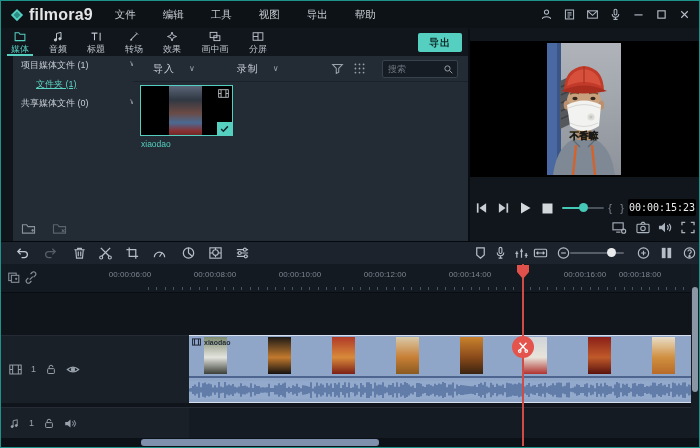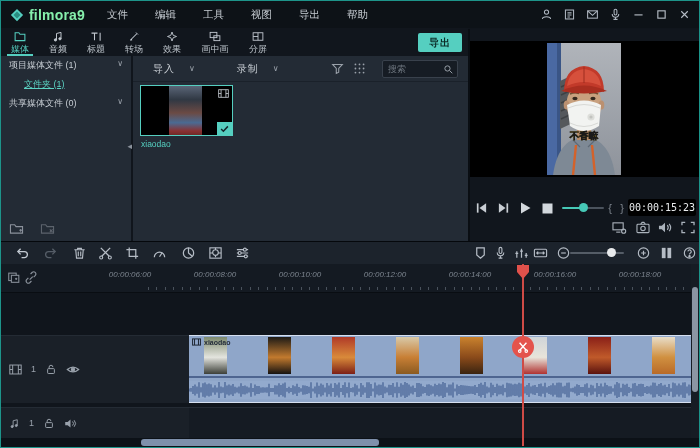--- a/index.html
+++ b/index.html
@@ -3,35 +3,35 @@
 <meta charset="utf-8">
 <style>
   html,body{margin:0;padding:0;background:#000;}
   body{width:700px;height:448px;font-family:"Liberation Sans","DejaVu Sans",sans-serif;-webkit-font-smoothing:antialiased;}
   .window{position:relative;width:698px;height:446px;background:#10151c;border:1px solid #1d948a;overflow:hidden;}
   .abs{position:absolute;}
   svg{display:block;}
   
   .titlebar{position:absolute;top:0;left:0;right:0;height:27px;background:#0d1217;display:flex;align-items:center;}
   .logo{display:flex;align-items:center;gap:5px;margin-left:9px;}
-  .logo-text{color:#86efac;font-size:14px;font-weight:bold;letter-spacing:.2px;}
+  .logo-text{color:#e5e5e5;font-size:16px;font-weight:bold;letter-spacing:.2px;}
   .menus{display:flex;gap:27px;margin-left:22px;}
   .menu-item{color:#c6ccd2;font-size:10.5px;cursor:default;}
   .win-title{position:absolute;left:322px;top:7px;color:#c0c6cc;font-size:10.5px;}
   .sys-icons{position:absolute;right:8px;top:0;height:27px;display:flex;align-items:center;gap:10px;}
   .sys-icons .ic{width:13px;height:13px;}
   
   .tabbar{position:absolute;top:27px;left:0;width:467px;height:28px;background:#11161d;display:flex;}
   .tab{width:38px;display:flex;flex-direction:column;align-items:center;justify-content:center;gap:1px;color:#bdc4cb;font-size:9px;position:relative;padding-top:2px;}
   .tab.wide{width:48px;}
   .tab.active{color:#55cfc0;}
   .tab.active:after{content:"";position:absolute;bottom:0;left:6px;right:6px;height:2px;background:#55cfc0;}
   .export-btn{position:absolute;left:417px;top:32px;width:44px;height:19px;background:#55cfc0;color:#0c2c28;font-size:10px;font-weight:bold;border:none;border-radius:2px;display:flex;align-items:center;justify-content:center;letter-spacing:1px;}
   
-  .tree{position:absolute;top:55px;left:0;width:130px;height:185px;background:#232b35;}
+  .tree{position:absolute;top:55px;left:12px;width:130px;height:185px;background:#232b35;}
   .tree-row{position:relative;color:#c6ccd2;font-size:9px;padding:3px 0 3px 8px;white-space:nowrap;}
   .tree-row.indent{padding-left:23px;}
   .tree-row.selected{color:#5bd3c3;text-decoration:underline;}
   .tree-chev{position:absolute;right:8px;top:3px;color:#9aa1aa;font-size:8px;}
   .tree-bottom{position:absolute;bottom:6px;left:8px;display:flex;gap:16px;}
   .collapse-arrow{position:absolute;top:86px;right:-1px;color:#8a919b;font-size:9px;line-height:9px;}
   
   .bin{position:absolute;top:55px;left:132px;width:335px;height:185px;background:#232b35;}
   .bin-toolbar{position:absolute;top:0;left:0;right:0;height:25px;border-bottom:1px solid #1a212a;display:flex;align-items:center;}
   .bin-dd{display:flex;align-items:center;color:#c6ccd2;font-size:10px;}
@@ -58,21 +58,21 @@
   .pv-slider .knob{position:absolute;left:17px;top:3px;width:9px;height:9px;border-radius:50%;background:#46c8b6;}
   .bracket{color:#7e858e;font-size:11px;width:12px;text-align:center;}
   .tc-box{position:absolute;right:3px;top:1px;width:68px;height:17px;background:#000;border-radius:2px;color:#e9ebed;font-family:"DejaVu Sans Mono","Liberation Mono",monospace;font-size:10px;display:flex;align-items:center;justify-content:center;}
   .pv-row2 .ric{position:absolute;top:1px;width:16px;height:13px;}
   
   .timeline{position:absolute;top:240px;left:0;right:0;height:206px;background:#10151c;border-top:1px solid #05080c;}
   .tl-toolbar{position:absolute;top:0;left:0;right:0;height:22px;background:#1c232c;}
   .tl-toolbar .ic{position:absolute;top:4px;width:15px;height:14px;}
   .tl-slider{position:absolute;top:10px;left:569px;width:54px;height:2px;background:#555d67;border-radius:1px;}
   .tl-slider .knob{position:absolute;left:37px;top:-4px;width:9px;height:9px;background:#e8eaec;border-radius:50%;}
-  .ruler{position:absolute;top:22px;left:0;right:0;height:28px;background:#141a22;border-bottom:1px solid #090d12;font-style:italic;}
+  .ruler{position:absolute;top:22px;left:0;right:0;height:28px;background:#141a22;border-bottom:1px solid #090d12;}
   .ruler .ic{position:absolute;top:7px;width:14px;height:13px;}
   .rlabel{position:absolute;top:6px;transform:translateX(-50%);color:#7d858f;font-size:8px;white-space:nowrap;}
   .tick{position:absolute;bottom:2px;width:1px;height:3px;background:#4a525c;}
   .trk-hdr{position:absolute;left:0;width:188px;background:#1a2028;border-right:1px solid #0b0f15;border-top:1px solid #242b34;}
   .trk-hdr .row{position:absolute;left:8px;display:flex;align-items:center;gap:9px;color:#9aa2ac;}
   .trk-num{font-size:9px;color:#9aa2ac;}
   .audio-row-bg{position:absolute;left:188px;right:0;top:165px;height:31px;background:#151b23;border-top:1px solid #242b34;}
   
   .clip{position:absolute;left:188px;top:93px;width:504px;height:66px;background:#8fa6c9;border-top:1px solid #d6e0f0;border-bottom:1px solid #d6e0f0;overflow:hidden;}
   .clip-label{position:absolute;left:3px;top:2px;display:flex;align-items:center;gap:3px;color:#1f2836;font-size:7px;font-weight:bold;z-index:3;}
@@ -428,21 +428,21 @@
         </svg>
       <svg class="ic" style="left:23px" viewBox="0 0 16 14" fill="none" stroke="#8a919b" stroke-width="1.3">
           <path d="M6.5 9.5 L10 6 M5 7.5 L3 9.5 a2.5 2.5 0 0 0 3.5 3.5 l2-2 M11 6.5 l2-2 A2.5 2.5 0 0 0 9.5 1 l-2 2"></path>
         </svg>
       <div>
           <span class="rlabel" style="left: 129px;">00:00:06:00</span>
           <span class="rlabel" style="left: 214px;">00:00:08:00</span>
           <span class="rlabel" style="left: 299px;">00:00:10:00</span>
           <span class="rlabel" style="left: 384px;">00:00:12:00</span>
           <span class="rlabel" style="left: 469px;">00:00:14:00</span>
-          <span class="rlabel" style="left: 554px;">00:00:16:00</span>
+          <span class="rlabel" style="left: 584px;">00:00:16:00</span>
           <span class="rlabel" style="left: 639px;">00:00:18:00</span>
         </div>
       <div>
           <div class="tick" style="left: 146.5px;"></div>
           <div class="tick" style="left: 155px;"></div>
           <div class="tick" style="left: 163.5px;"></div>
           <div class="tick" style="left: 172px;"></div>
           <div class="tick" style="left: 180.5px;"></div>
           <div class="tick" style="left: 189px;"></div>
           <div class="tick" style="left: 197.5px;"></div>

